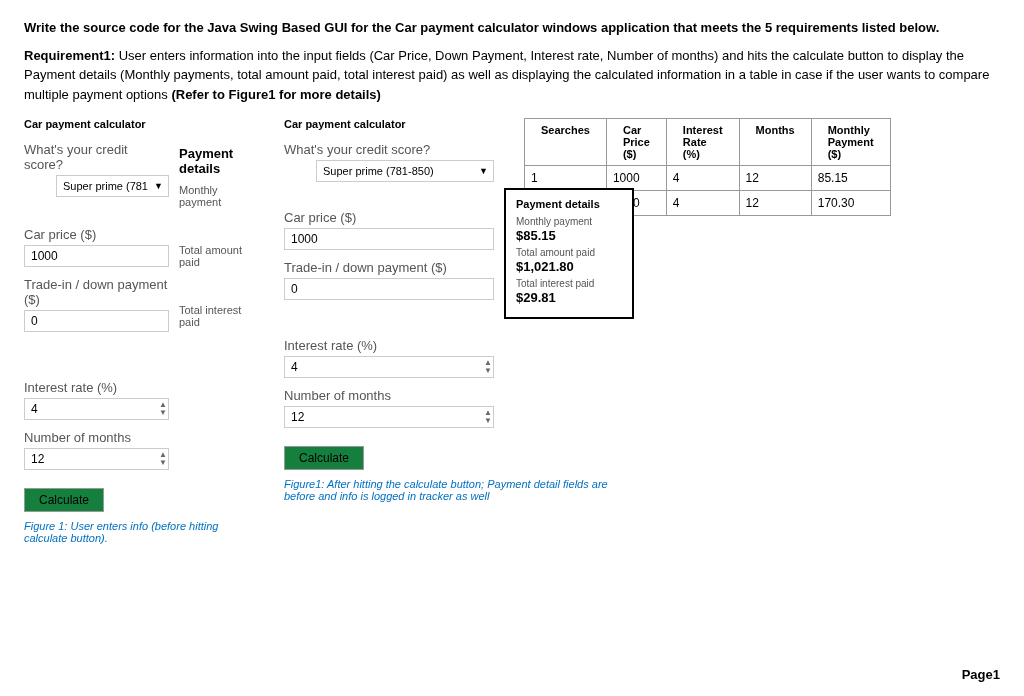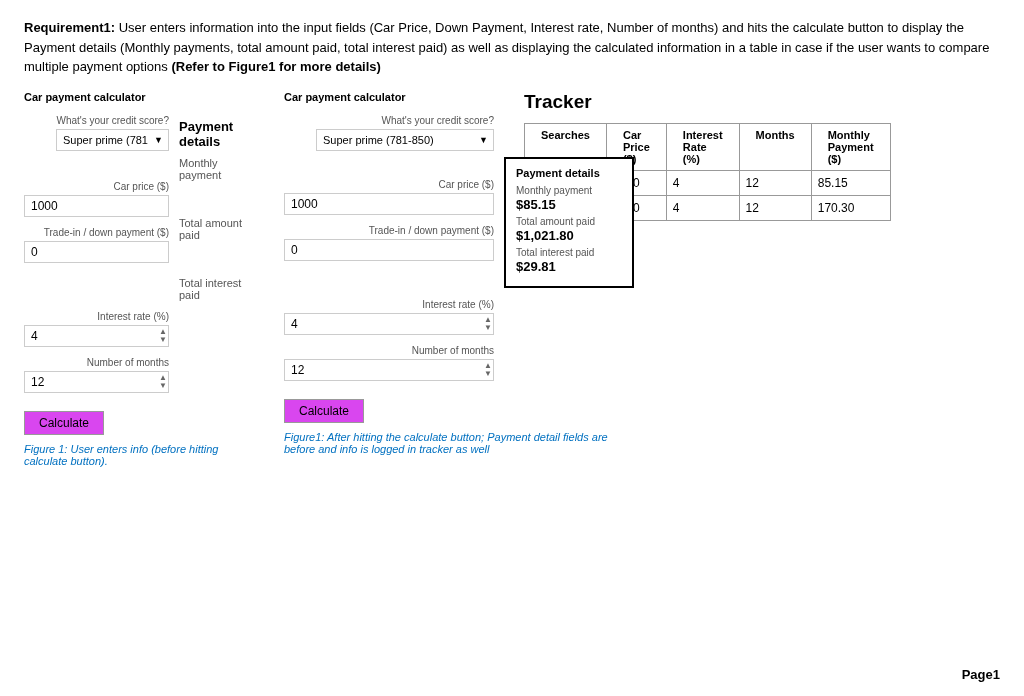--- a/index.html
+++ b/index.html
@@ -38,24 +38,23 @@
     }
     .panel-title {
       font-size: 11px;
       font-weight: bold;
       margin-bottom: 12px;
     }
     .form-group {
       margin-bottom: 10px;
     }
     .form-label {
-      font-size: 10px;
+      font-size: 13px;
       color: #555;
       margin-bottom: 3px;
-      text-align: right;
     }
     .form-input {
       width: 100%;
       border: 1px solid #ccc;
       padding: 3px 6px;
       font-size: 12px;
       height: 22px;
       background: #fff;
     }
     .form-select-wrapper {
@@ -123,21 +122,21 @@
       margin-bottom: 8px;
     }
     .payment-detail-label {
       font-size: 11px;
       color: #555;
       margin-bottom: 2px;
     }
 
     .calculate-btn {
       border: 1px solid #999;
-      background: #d946ef;
+      background: #15803d;
       padding: 4px 14px;
       font-size: 12px;
       cursor: pointer;
       margin-top: 8px;
     }
 
     .fig-caption {
       font-size: 11px;
       color: #0070c0;
       font-style: italic;
@@ -229,20 +228,23 @@
       margin-right: 10px;
     }
     .right-payment-col {
       flex: 1;
     }
   </style>
 </head>
 <body>
 
 <div class="intro-text">
+  <p>
+    <strong>Write the source code for the Java Swing Based GUI for the Car payment calculator windows application that meets the 5 requirements listed below.</strong>
+  </p>
   <p>
     <strong>Requirement1:</strong><span> User enters information into the input fields (Car Price, Down Payment, Interest rate, Number of months) and hits the calculate button to display the Payment details (Monthly payments, total amount paid, total interest paid) as well as displaying the calculated information in a table in case if the user wants to compare multiple payment options </span><strong>(Refer to Figure1 for more details)</strong>
   </p>
 </div>
 
 <div class="main-content">
 
   <div class="panel-left">
     <div class="panel-title">Car payment calculator</div>
 
@@ -385,21 +387,20 @@
         </div>
       </div>
 
       <button class="calculate-btn">Calculate</button>
     </div>
 
     <div class="fig-caption" style="width:340px; margin-top:8px;">Figure1: After hitting the calculate button; Payment detail fields are before and info is logged in tracker as well</div>
   </div>
 
   <div class="panel-right">
-    <div class="tracker-title">Tracker</div>
     <table class="tracker-table">
       <thead>
         <tr>
           <th>Searches</th>
           <th>Car Price ($)</th>
           <th>Interest Rate (%)</th>
           <th>Months</th>
           <th>Monthly Payment ($)</th>
         </tr>
       </thead>

